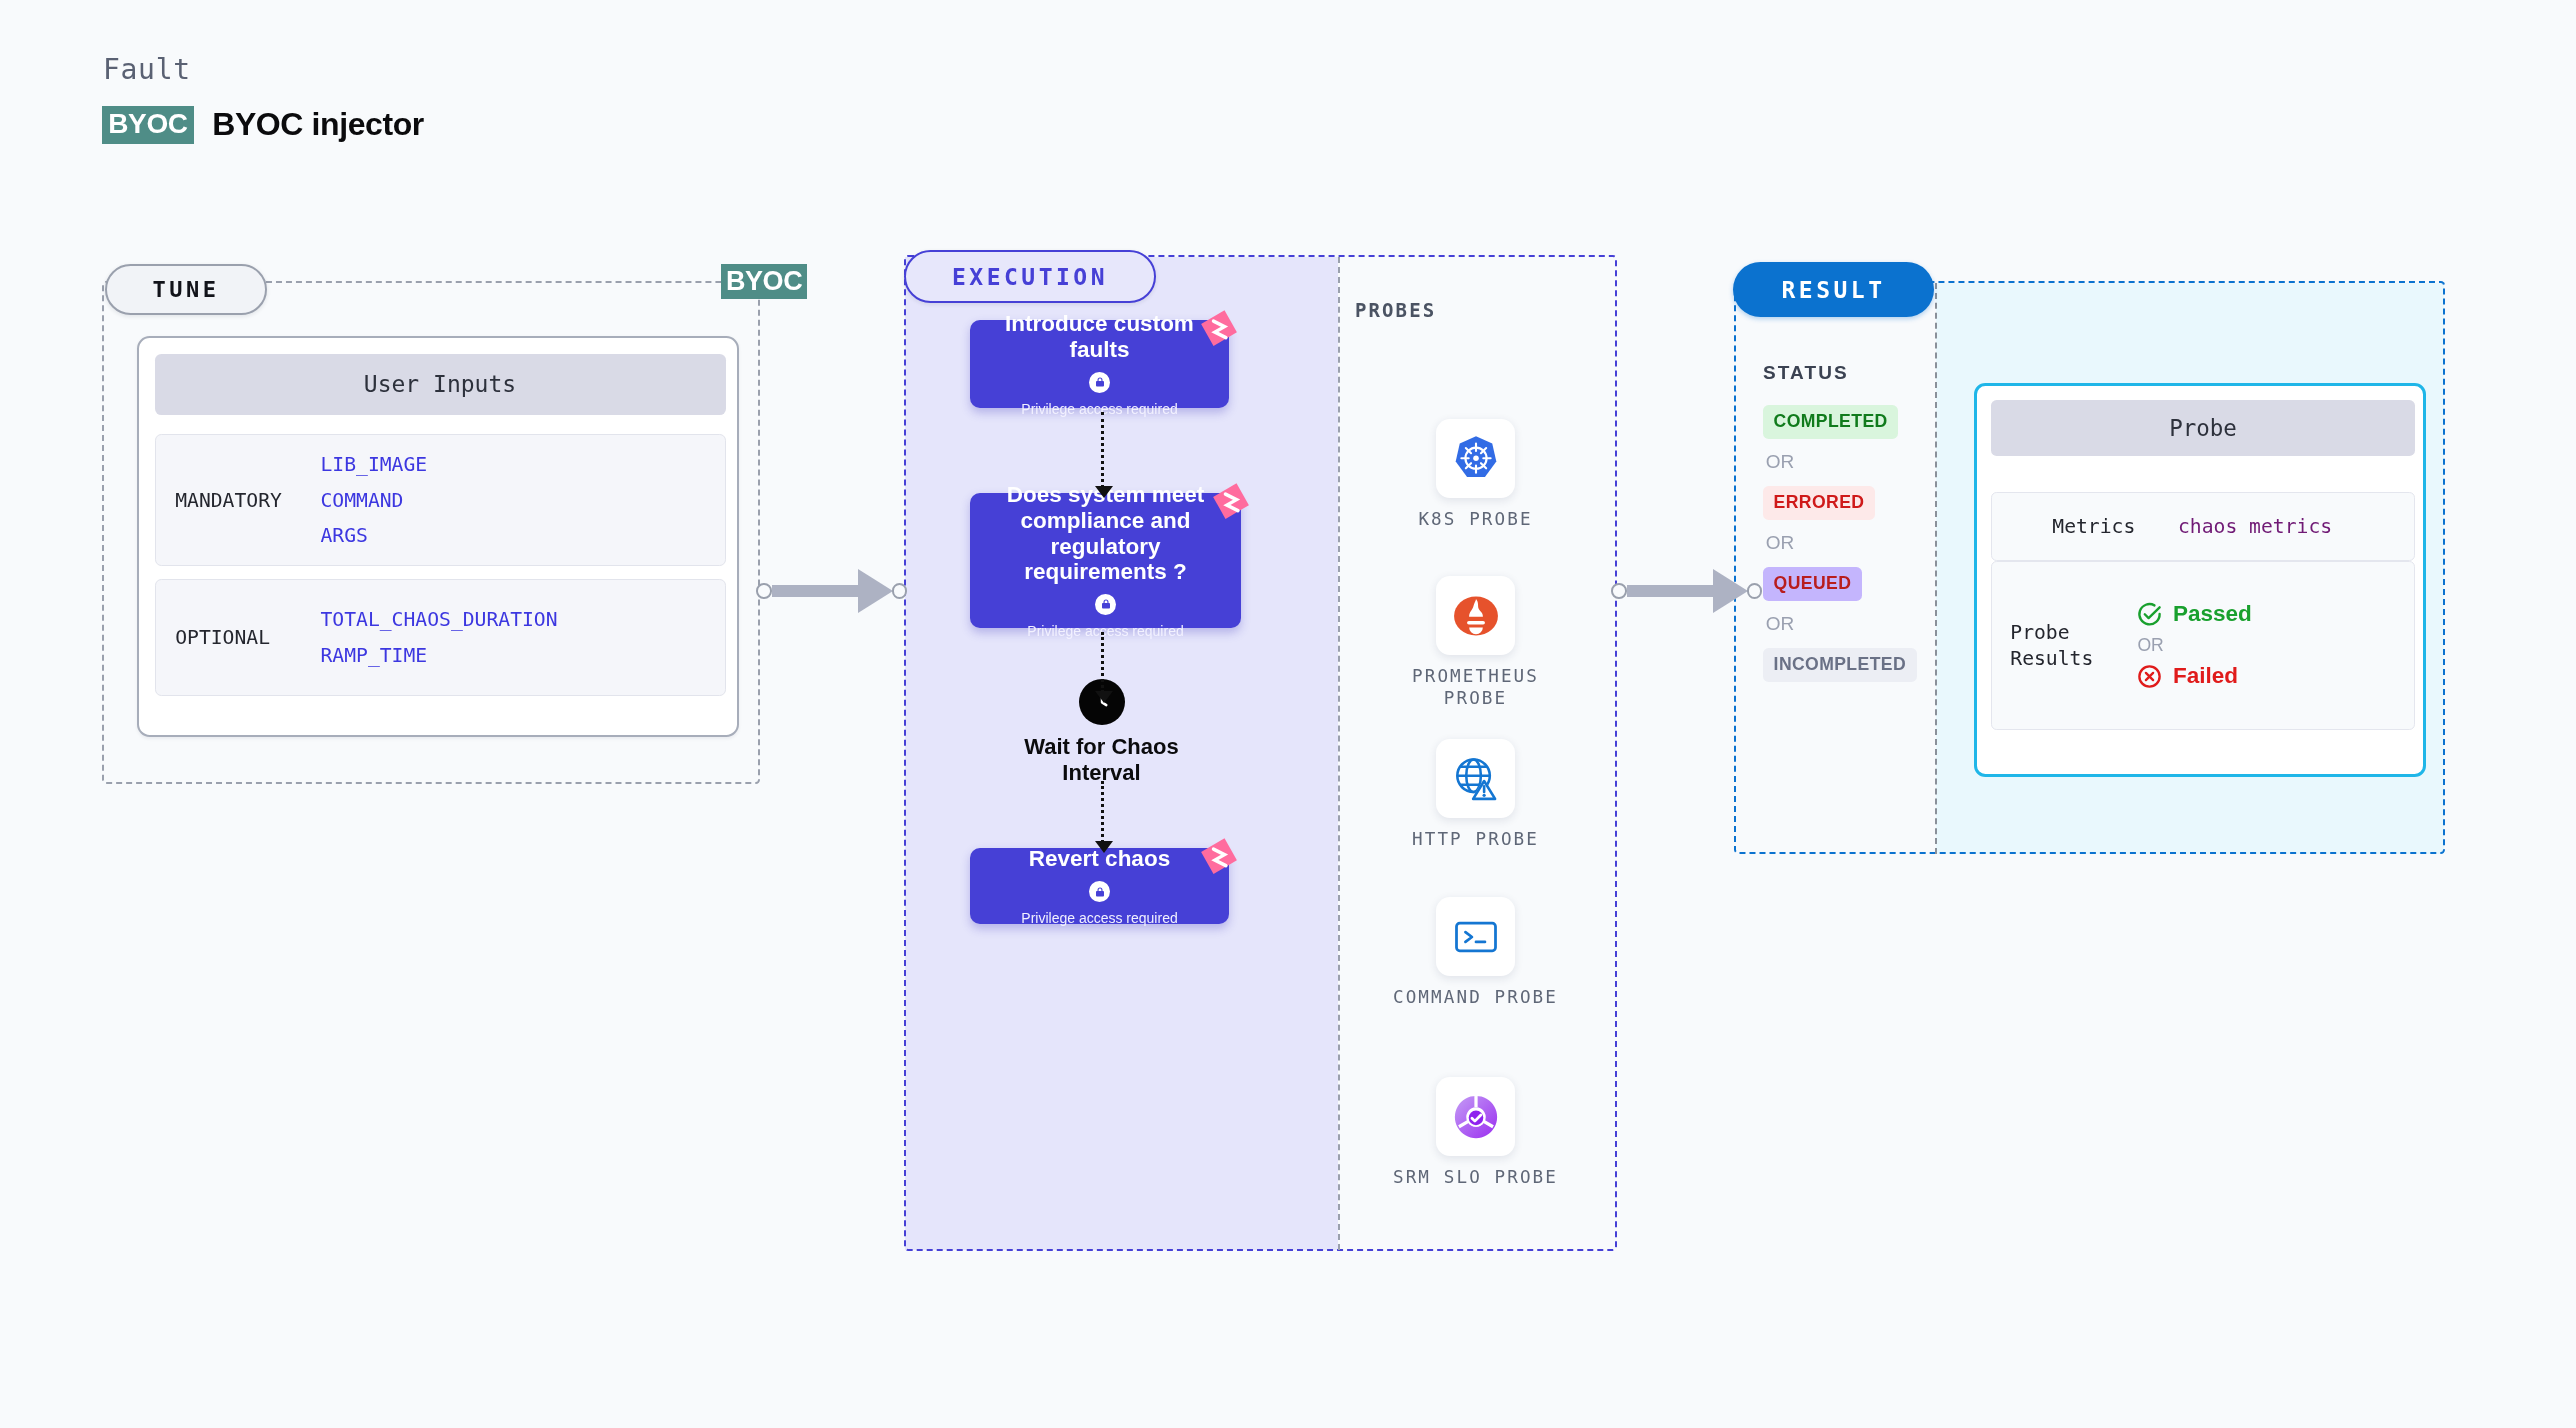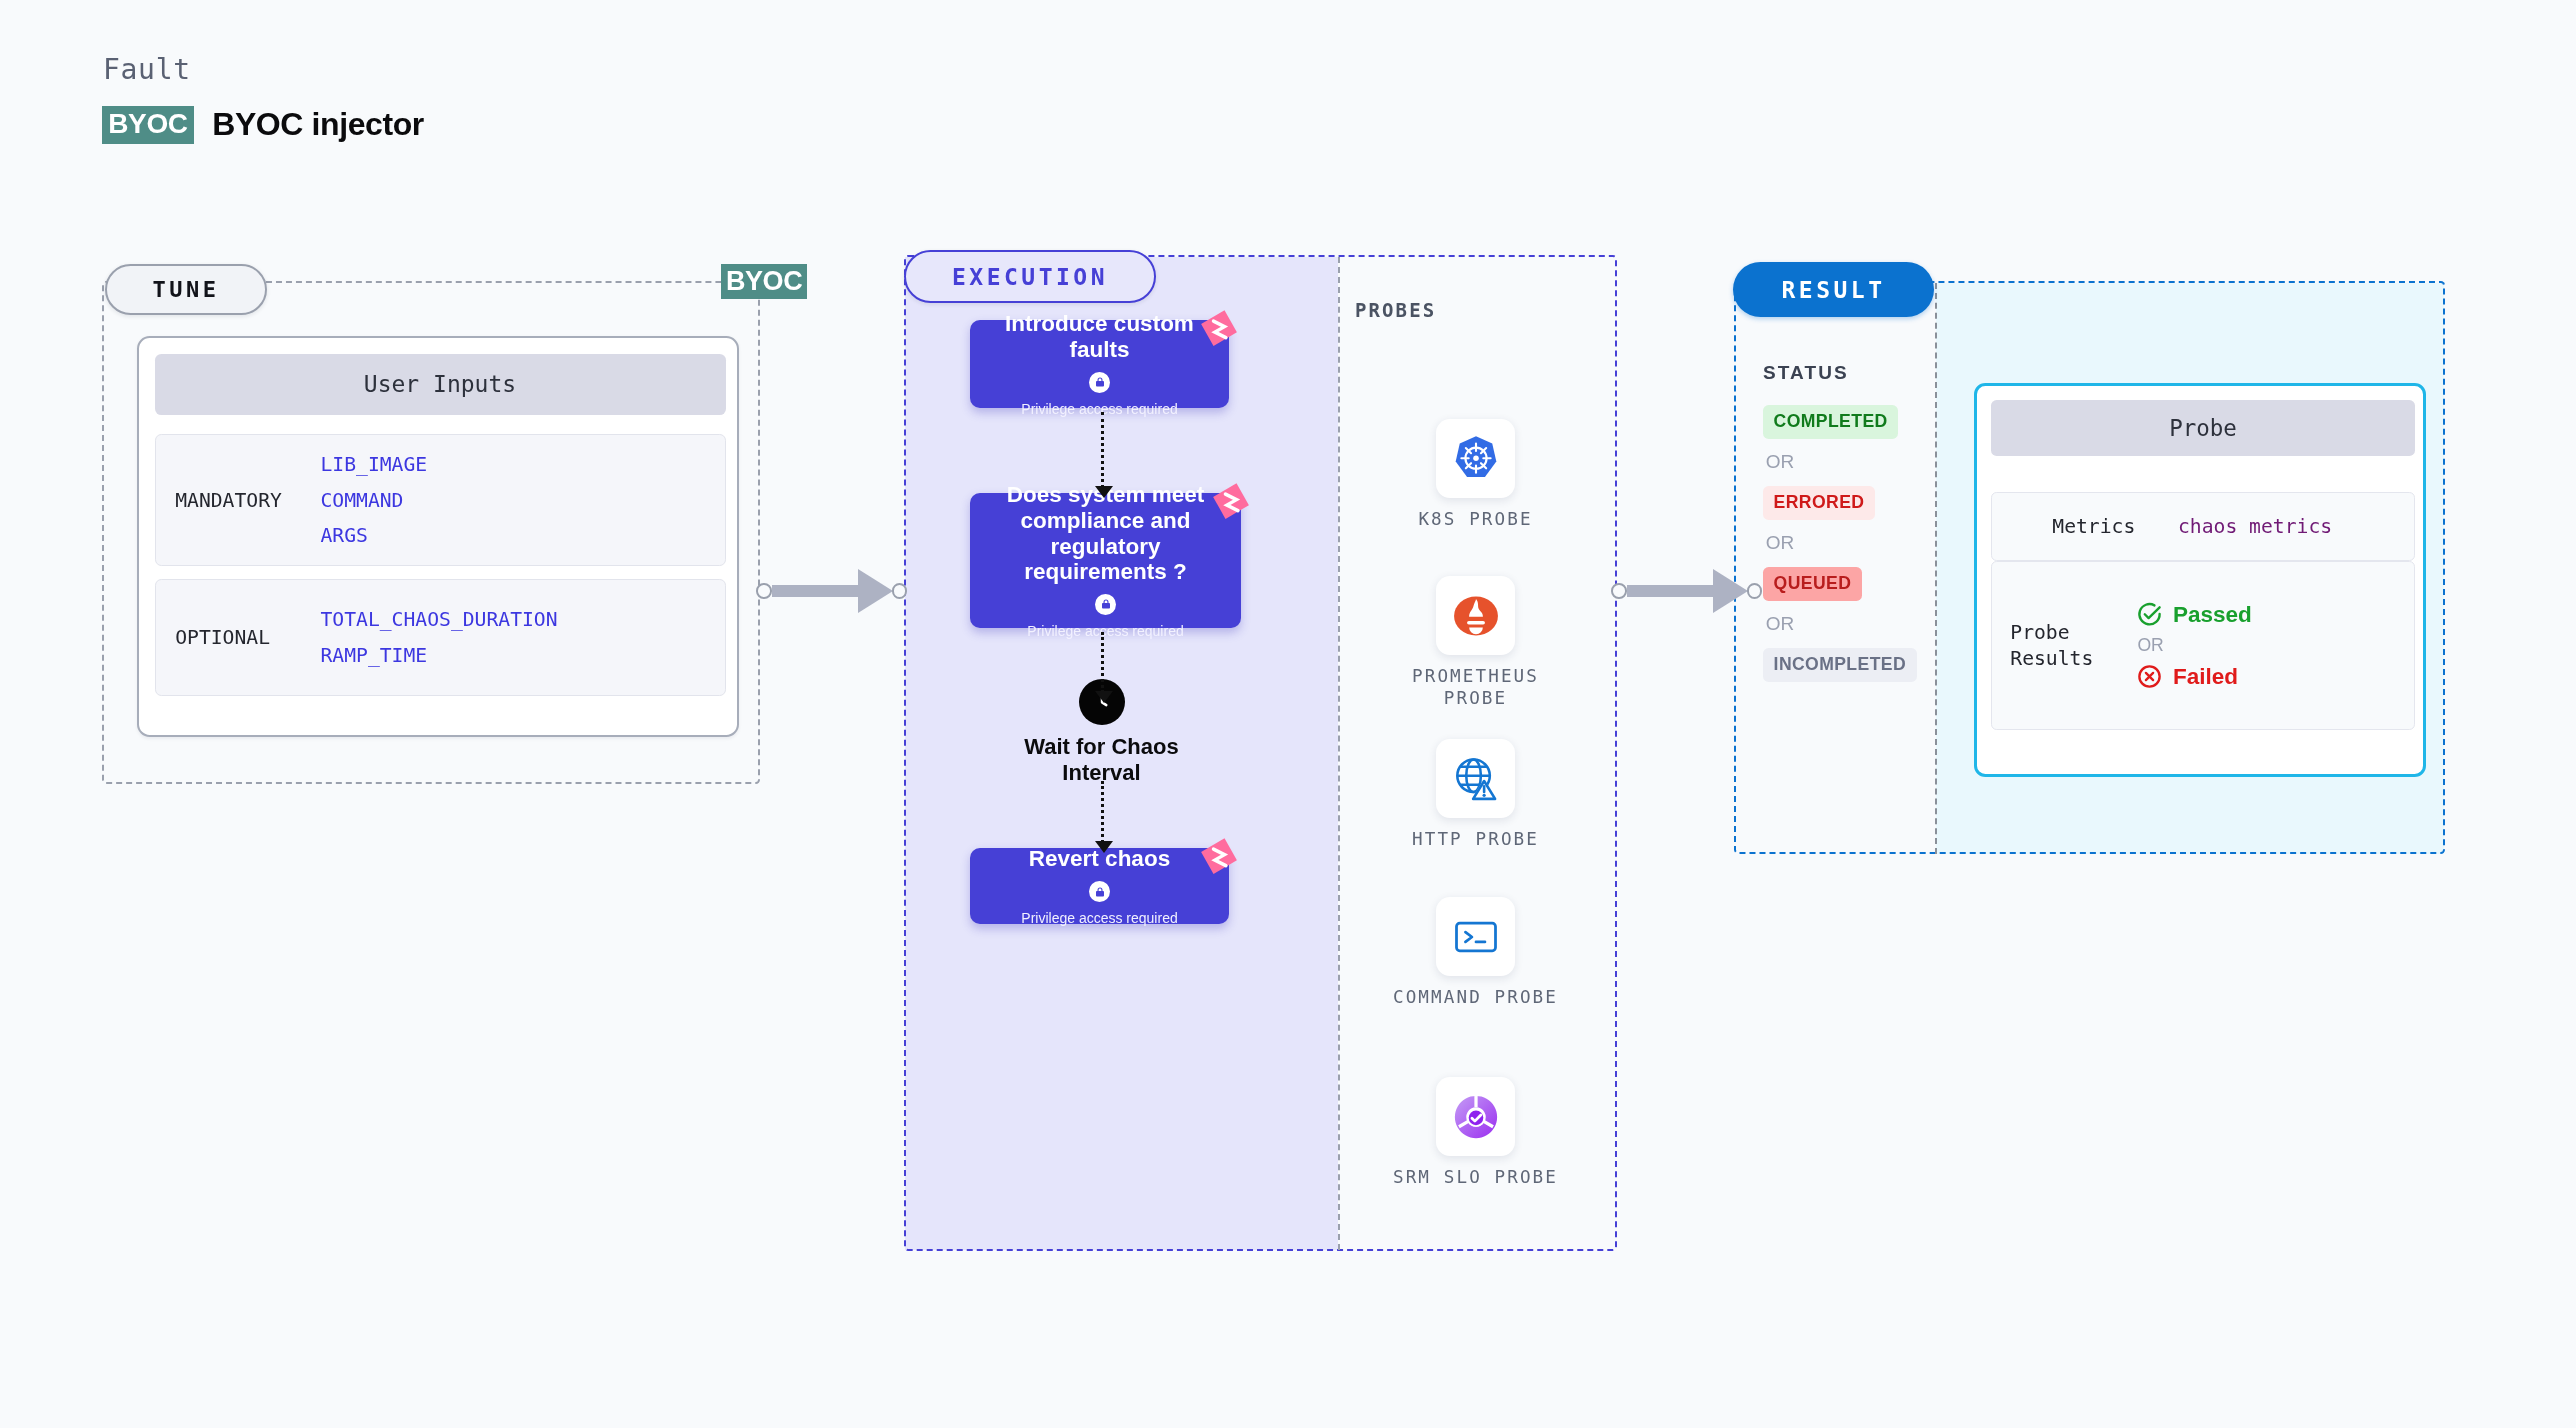--- a/index.html
+++ b/index.html
@@ -202,21 +202,21 @@
     position: absolute; left: 1751px; top: 362px;
     font-size: 19px; font-weight: bold; color: #3b4252; letter-spacing: 2.1px;
   }
   .status-list { position: absolute; left: 1751px; top: 405px; width: 162px; }
   .chip {
     display: inline-block; border-radius: 5.6px; padding: 6.3px 10.6px;
     font-size: 17.6px; font-weight: bold; letter-spacing: 0.4px;
   }
   .chip-completed { background: #d9f5dd; color: #107b1c; }
   .chip-errored   { background: #fde9e9; color: #cf1a1a; }
-  .chip-queued    { background: #fca5a5; color: #b81d1d; }
+  .chip-queued    { background: #c4b5fd; color: #b81d1d; }
   .chip-incomp    { background: #eceef4; color: #6a7186; }
   .or-txt { font-size: 19px; color: #9aa0b0; margin: 12.7px 0 12.7px 2.8px; }
 
   .output-card {
     position: absolute; left: 1962px; top: 383px; width: 452px; height: 394px;
     background: #ffffff; border: 3.5px solid #1fb6e8; border-radius: 11.3px;
   }
   .out-header {
     position: absolute; left: 14px; top: 14px; width: 424px; height: 56px;
     background: #d9dae6; border-radius: 5.6px;
@@ -228,21 +228,21 @@
     background: #f8fafc; border: 1.4px solid #e4e6ee; border-radius: 5.6px;
     display: flex; align-items: center;
   }
   .out-metrics { top: 106px; height: 69px; padding-left: 42px; }
   .out-probes  { top: 175px; height: 169px; }
   .out-key {
     width: 144px; padding-left: 18.3px; flex: 0 0 auto;
     font-family: "DejaVu Sans Mono", monospace; font-size: 19.7px; color: #24262e; line-height: 1.3;
   }
   .out-val-mono { font-family: "DejaVu Sans Mono", monospace; font-size: 19.7px; color: #701a75; }
-  .res-line { display: flex; align-items: center; gap: 9.9px; }
+  .res-line { display: flex; gap: 9.9px; }
   .res-line .rtxt { font-size: 22.5px; font-weight: bold; }
   .res-pass .rtxt { color: #19a02e; }
   .res-fail .rtxt { color: #e01b1b; }
   .res-or { font-size: 17.6px; color: #9aa0b0; margin: 7px 0 7px 1.4px; }
 </style>
 </head>
 <body>
 
 <div id="root">
 

